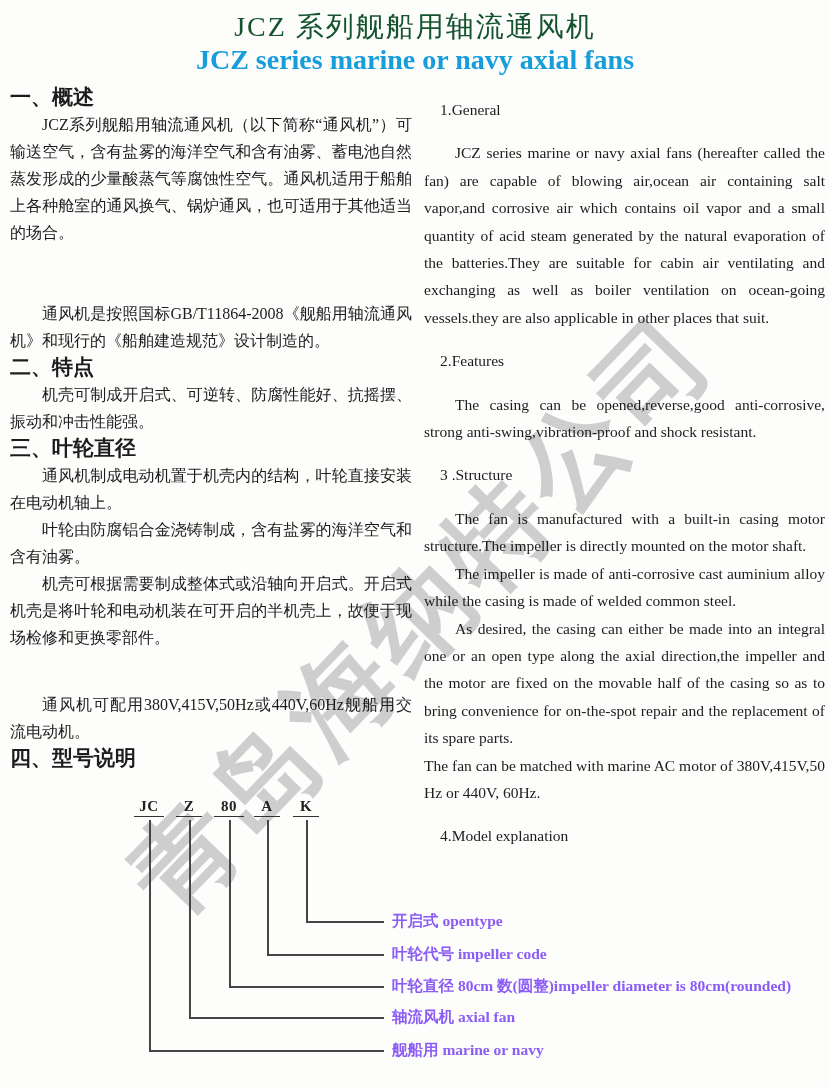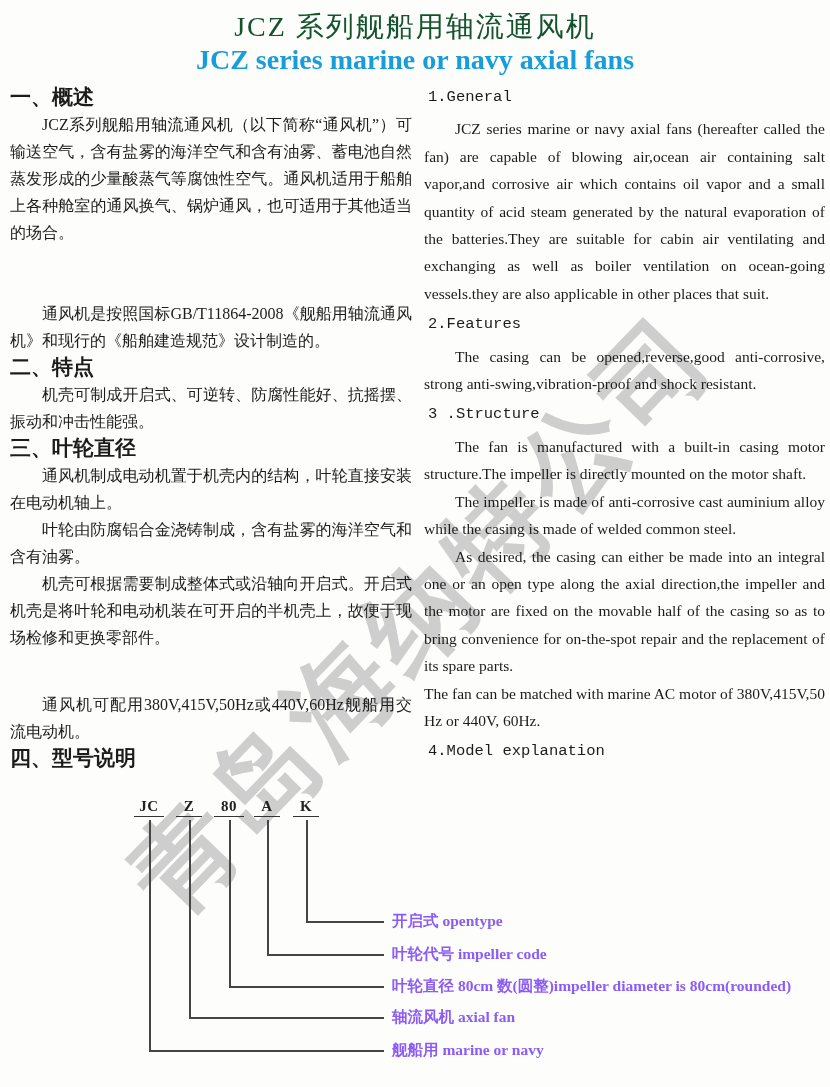--- a/index.html
+++ b/index.html
@@ -30,21 +30,21 @@
     position:absolute; left:10px; top:84px; width:402px;
     font-size:16px; line-height:27px; text-align:justify;
   }
   .col-right {
     position:absolute; left:424px; top:80px; width:401px;
     font-size:15.5px; line-height:27.4px; text-align:justify;
   }
   .zh-head { font-weight:bold; font-size:21px; margin:0; line-height:27px; }
   .col-left p { margin:0; text-indent:2em; }
   .col-right p { margin:0; text-indent:2em; }
-  .col-right .en-head { margin:4px; text-indent:0; text-align:left;font-family:Liberation Mono, monospace; }
+  .col-right .en-head { margin:16px; text-indent:0; text-align:left; }
   .col-right p.no-indent { text-indent:0; }
   .gap-lg { margin-top:54px !important; }
   .gap-md { margin-top:40px !important; }
   
   .diagram { position:absolute; left:0; top:790px; width:704px; height:297px; }
   .code-letter {
     position:absolute; top:8px; text-align:center;
     font-size:15px; font-weight:600; letter-spacing:0.5px;
     border-bottom:1.5px solid #333; padding-bottom:1px; color:#222;
   }

